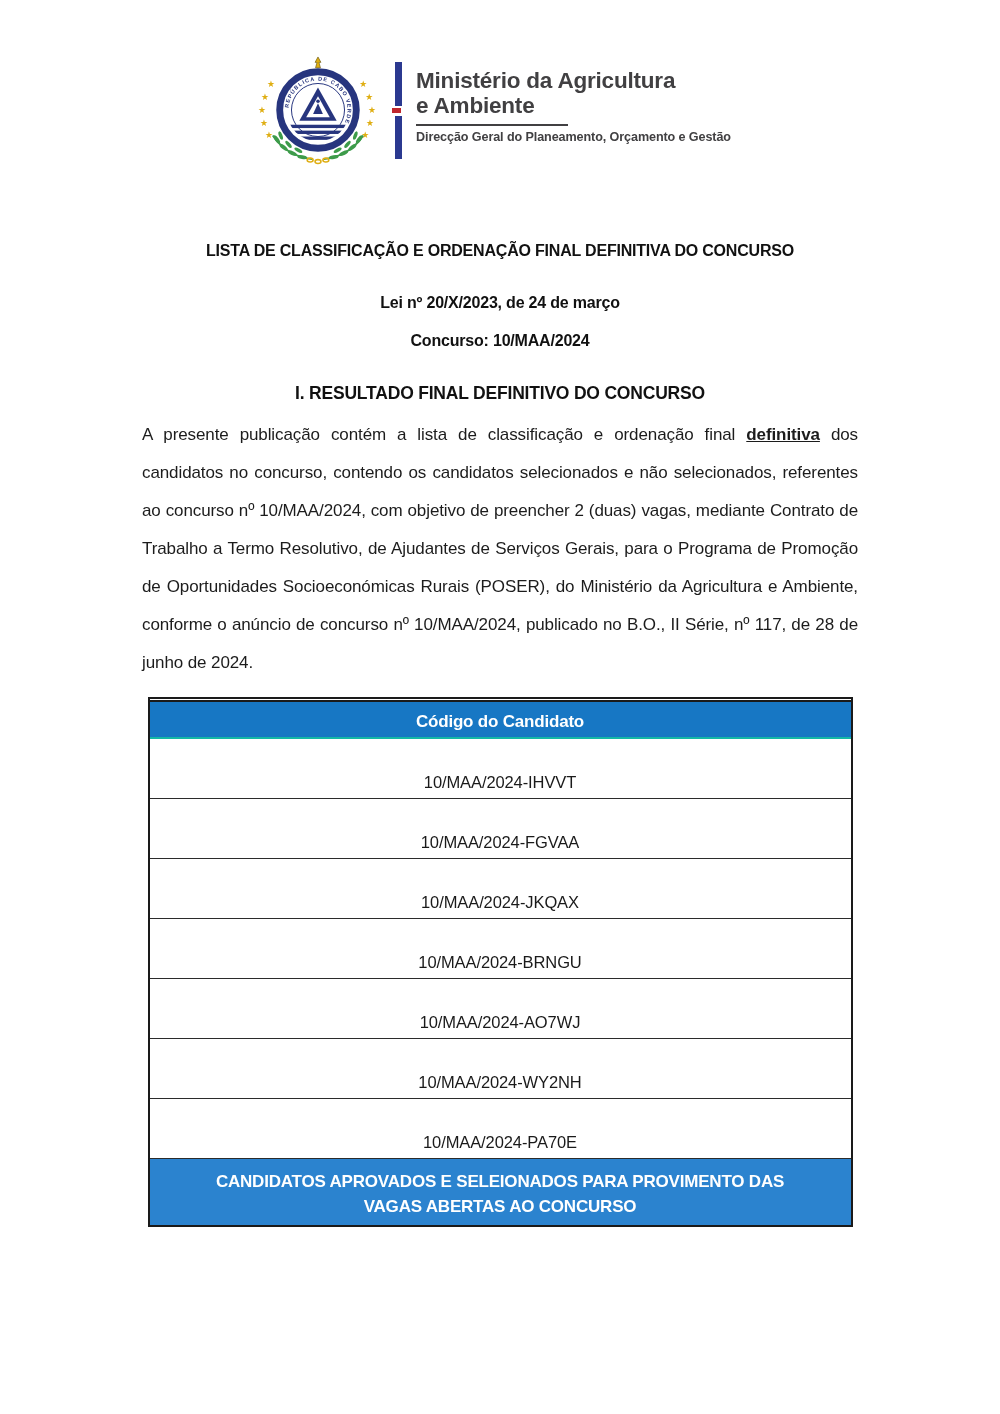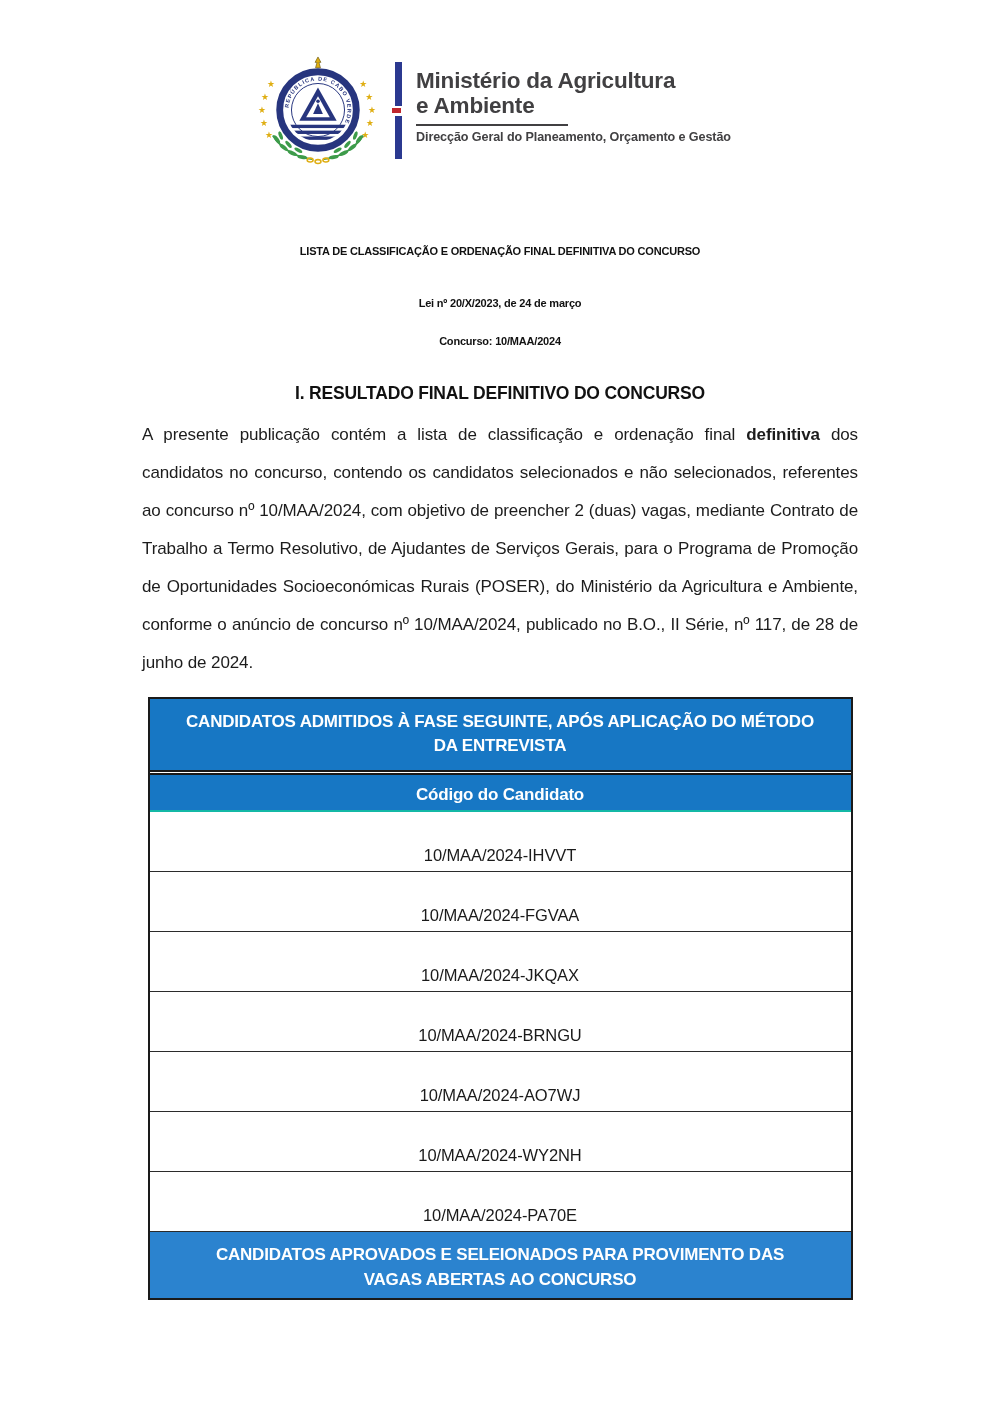--- a/index.html
+++ b/index.html
@@ -42,38 +42,38 @@
   .ministry-name {
     font-size:22.5px; font-weight:bold; line-height:25px; letter-spacing:-0.2px;
     color:var(--head-text);
   }
   .header-rule { width:152px; border-top:2px solid var(--head-text); margin:6px 0 4px 0; }
   .department  { font-size:12.6px; font-weight:bold; letter-spacing:-0.1px; color:var(--head-text); }
 
   
   .title-block { margin-top:67px; text-align:center; }
   .title-line {
-    font-size:11px; font-weight:bold; color:#111;
+    font-size:16px; font-weight:bold; color:#111;
     line-height:38px; letter-spacing:-0.2px;
   }
   .title-line.first { margin-bottom:14px; }
 
   .section-heading {
     margin-top:23px; text-align:center;
     font-size:17.5px; font-weight:bold; color:#111; letter-spacing:-0.2px;
   }
 
   
   .body-paragraph {
     width:716px; margin:12px auto 0 auto;
     text-align:justify;
     font-size:17px; line-height:38px; color:#1c1c1c;
     letter-spacing:-0.1px;
   }
-  .body-paragraph .bold { font-weight:bold; }
+  .body-paragraph .bold { font-weight:bold;text-decoration:underline; }
 
   
   .doc-table {
     width:705px; margin:15px auto 0 auto;
     border:2px solid #1a1a1a;
     background:#ffffff;
   }
   .thead-main {
     background:var(--header-blue);
     color:#ffffff; font-weight:bold; font-size:17px; line-height:24px;
@@ -202,21 +202,20 @@
     <div class="title-line first">LISTA DE CLASSIFICAÇÃO E ORDENAÇÃO FINAL DEFINITIVA DO CONCURSO</div>
     <div class="title-line">Lei nº 20/X/2023, de 24 de março</div>
     <div class="title-line">Concurso: 10/MAA/2024</div>
   </div>
 
   <div class="section-heading">I. RESULTADO FINAL DEFINITIVO DO CONCURSO</div>
 
   <p class="body-paragraph"><span>A presente publicação contém a lista de classificação e ordenação final </span><span class="bold">definitiva</span><span> dos candidatos no concurso, contendo os candidatos selecionados e não selecionados, referentes ao concurso nº 10/MAA/2024, com objetivo de preencher 2 (duas) vagas, mediante Contrato de Trabalho a Termo Resolutivo, de Ajudantes de Serviços Gerais, para o Programa de Promoção de Oportunidades Socioeconómicas Rurais (POSER), do Ministério da Agricultura e Ambiente, conforme o anúncio de concurso nº 10/MAA/2024, publicado no B.O., II Série, nº 117, de 28 de junho de 2024.</span></p>
 
   <div class="doc-table">
-    <div class="thead-main">CANDIDATOS ADMITIDOS À FASE SEGUINTE, APÓS APLICAÇÃO DO MÉTODO DA ENTREVISTA</div>
     <div class="thead-gap"></div>
     <div class="thead-col">Código do Candidato</div>
     <div class="trow">10/MAA/2024-IHVVT</div>
     <div class="trow">10/MAA/2024-FGVAA</div>
     <div class="trow">10/MAA/2024-JKQAX</div>
     <div class="trow">10/MAA/2024-BRNGU</div>
     <div class="trow">10/MAA/2024-AO7WJ</div>
     <div class="trow">10/MAA/2024-WY2NH</div>
     <div class="trow">10/MAA/2024-PA70E</div>
     <div class="tbanner">CANDIDATOS APROVADOS E SELEIONADOS PARA PROVIMENTO DAS VAGAS ABERTAS AO CONCURSO</div>

